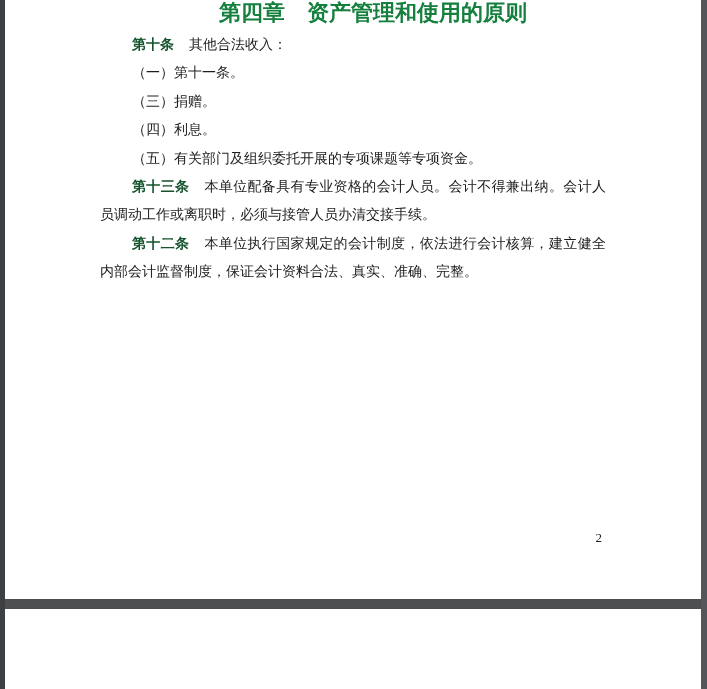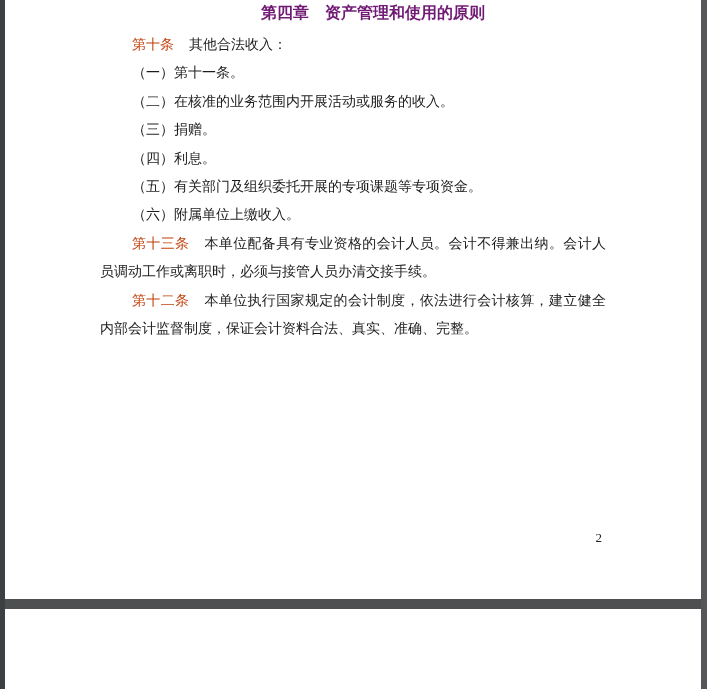--- a/index.html
+++ b/index.html
@@ -30,38 +30,38 @@
   .page {
     position: absolute; left: 5px; right: 6px; top: 0; height: 599px;
     background: var(--page-bg, #ffffff);
     padding: 3px 95px 0 95px;
   }
   .next-page {
     position: absolute; left: 5px; right: 6px; top: 609px; bottom: 0;
     background: var(--page-bg, #ffffff);
   }
   .title {
-    font-size: 16px;
+    font-size: 22px;
     line-height: 20px;
     font-weight: bold;
     text-align: center;
     text-indent: 40px;           
-    color: #701a75;
+    color: #15803d;
     white-space: nowrap;
   }
   .body {
     margin-top: 8px;
     font-size: 14px;
     line-height: 28.4px;
     text-align: justify;
     word-break: break-all;
     overflow-wrap: anywhere;
   }
   .para { text-indent: 32px; }
-  .lead { font-weight: normal; color: #c2410c; }
+  .lead { font-weight: bold; color: #14532d; }
   .lead:not(:empty) { margin-right: 15px; }
   .page-number {
     position: absolute;
     top: 530px;
     right: 99px;
     font-size: 13px;
     line-height: 16px;
     color: #222;
   }
 </style>
@@ -69,25 +69,23 @@
 <body>
 
 <div class="viewport">
 
   <div class="page">
     <h1 class="title">第四章　资产管理和使用的原则</h1>
 
     <div class="body">
       <p class="para"><span class="lead">第十条</span><span>其他合法收入：</span></p>
       <p class="para"><span class="lead"></span><span>（一）第十一条。</span></p>
-      <p class="para"><span class="lead"></span><span>（二）在核准的业务范围内开展活动或服务的收入。</span></p>
       <p class="para"><span class="lead"></span><span>（三）捐赠。</span></p>
       <p class="para"><span class="lead"></span><span>（四）利息。</span></p>
       <p class="para"><span class="lead"></span><span>（五）有关部门及组织委托开展的专项课题等专项资金。</span></p>
-      <p class="para"><span class="lead"></span><span>（六）附属单位上缴收入。</span></p>
       <p class="para"><span class="lead">第十三条</span><span>本单位配备具有专业资格的会计人员。会计不得兼出纳。会计人员调动工作或离职时，必须与接管人员办清交接手续。</span></p>
       <p class="para"><span class="lead">第十二条</span><span>本单位执行国家规定的会计制度，依法进行会计核算，建立健全内部会计监督制度，保证会计资料合法、真实、准确、完整。</span></p>
     </div>
 
     <div class="page-number">2</div>
   </div>
 
   <div class="page-gap"></div>
   <div class="next-page"></div>
 

